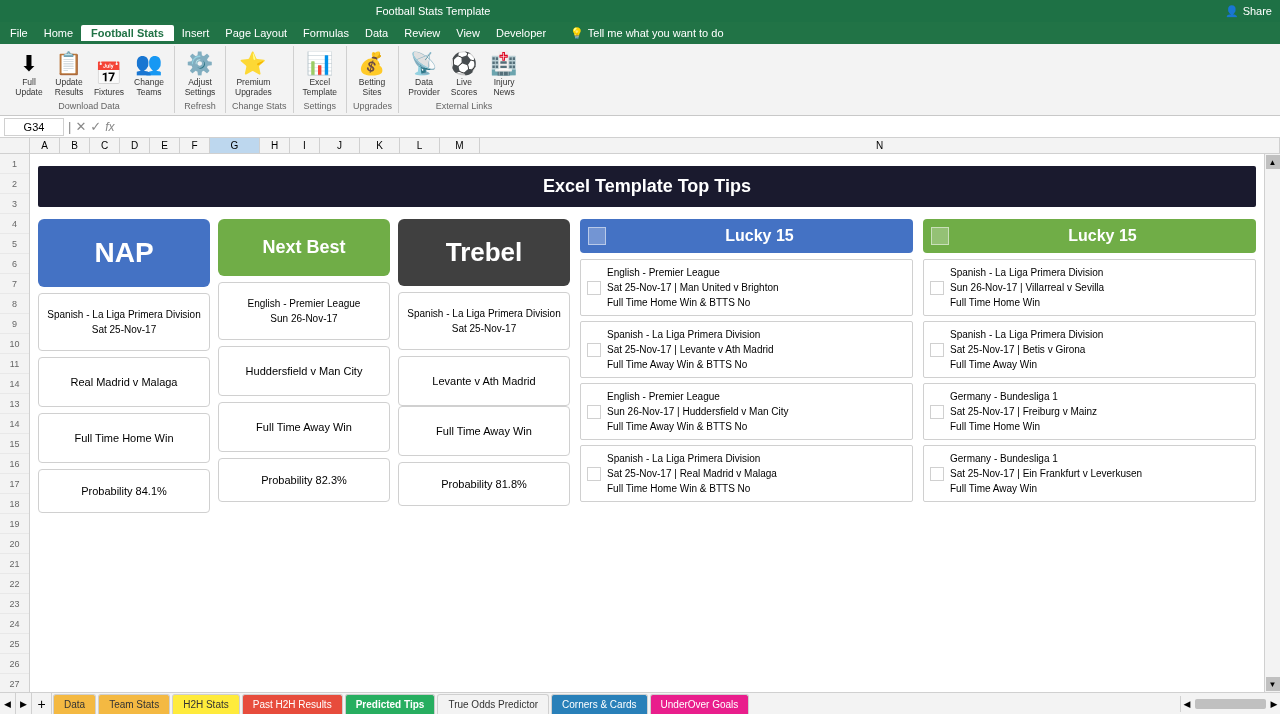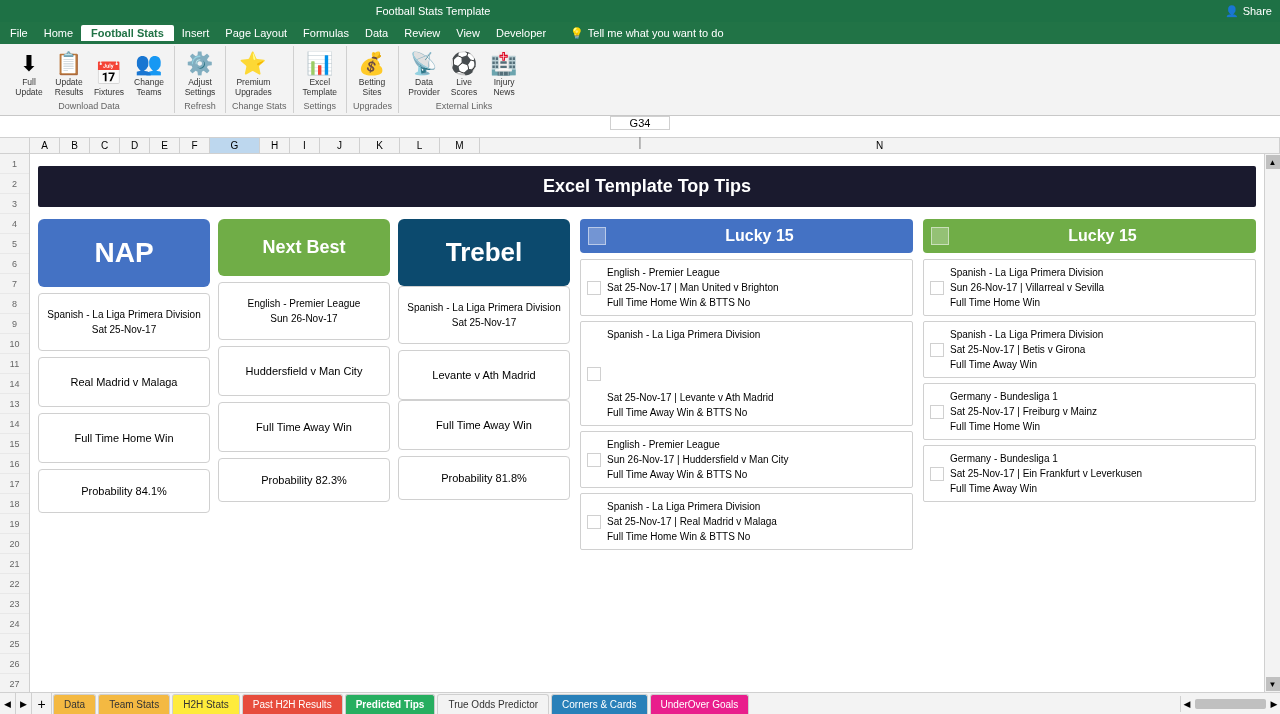--- a/index.html
+++ b/index.html
@@ -109,21 +109,21 @@
       </div>
       <div style="display:flex;flex-direction:column;align-items:center;cursor:pointer;padding:2px 3px;min-width:38px;">
         <div style="font-size:22px;">🏥</div>
         <div style="font-size:8.5px;text-align:center;color:#333;white-space:nowrap;">Injury<br>News</div>
       </div>
     </div>
     <div style="font-size:9px;color:#666;text-align:center;margin-top:2px;">External Links</div>
   </div>
 </div>
 
-<div style="height:22px;background:#fff;border-bottom:1px solid #d0d0d0;display:flex;align-items:center;padding:0 4px;gap:4px;flex-direction:column;">
+<div style="height:22px;background:#fff;border-bottom:1px solid #d0d0d0;display:flex;align-items:center;padding:0 4px;gap:4px;">
   <input type="text" style="width: 60px; height: 18px; border: 1px solid rgb(208, 208, 208); font-size: 11px; padding: 0px 4px; text-align: center;" value="G34">
   <span style="color:#888;font-size:13px;">|</span>
   <span style="color:#888;font-size:13px;cursor:pointer;">✕</span>
   <span style="color:#888;font-size:13px;cursor:pointer;">✓</span>
   <span style="color:#888;font-size:12px;cursor:pointer;font-style:italic;">fx</span>
   <input type="text" style="flex: 1 1 0%; height: 18px; border: none; font-size: 11px; padding: 0px 4px; outline: none;" value="">
 </div>
 
 <div style="display:flex;background:#f3f3f3;border-bottom:1px solid #d0d0d0;height:16px;">
   <div style="width:30px;min-width:30px;border-right:1px solid #d0d0d0;"></div>
@@ -222,21 +222,21 @@
           </div>
           <div style="border:1px solid #d0d0d0;border-radius:4px;padding:6px;margin-bottom:6px;text-align:center;font-size:11px;min-height:50px;display:flex;align-items:center;justify-content:center;">
             <span>Full Time Away Win</span>
           </div>
           <div style="border:1px solid #d0d0d0;border-radius:4px;padding:6px;text-align:left;font-size:11px;min-height:44px;display:flex;align-items:center;justify-content:center;">
             <span>Probability 82.3%</span>
           </div>
         </div>
 
         <div style="width:172px;">
-          <div style="background:#0c4a6e;color:white;font-size:26px;font-weight:bold;text-align:center;padding:18px 8px;border-radius:6px;">
+          <div style="background:#404040;color:white;font-size:26px;font-weight:bold;text-align:center;padding:18px 8px;border-radius:6px;margin-bottom:6px;">
             <span>Trebel</span>
           </div>
           <div style="border:1px solid #d0d0d0;border-radius:4px;padding:6px;margin-bottom:6px;text-align:center;font-size:10px;line-height:1.5;min-height:58px;display:flex;flex-direction:column;align-items:center;justify-content:center;">
             <div style="font-size:10px;">Spanish - La Liga Primera Division</div>
             <div style="font-size:10px;">Sat 25-Nov-17</div>
           </div>
           <div style="border:1px solid #d0d0d0;border-radius:4px;padding:6px;text-align:center;font-size:11px;min-height:50px;display:flex;align-items:center;justify-content:center;">
             <span>Levante v Ath Madrid</span>
           </div>
           <div style="border:1px solid #d0d0d0;border-radius:4px;padding:6px;margin-bottom:6px;text-align:center;font-size:11px;min-height:50px;display:flex;align-items:center;justify-content:center;">
@@ -262,21 +262,21 @@
 
             <div style="border:1px solid #d0d0d0;border-radius:2px;padding:5px 6px 5px 26px;margin-bottom:5px;font-size:10px;line-height:1.5;position:relative;">
               <div style="position:absolute;left:6px;top:50%;transform:translateY(-50%);width:14px;height:14px;border:1px solid #d0d0d0;background:white;"></div>
               <div style="font-size:10px;">English - Premier League</div>
               <div style="font-size:10px;">Sat 25-Nov-17 | Man United v Brighton</div>
               <div style="font-size:10px;">Full Time Home Win &amp; BTTS No</div>
             </div>
             <div style="border:1px solid #d0d0d0;border-radius:2px;padding:5px 6px 5px 26px;margin-bottom:5px;font-size:10px;line-height:1.5;position:relative;">
               <div style="position:absolute;left:6px;top:50%;transform:translateY(-50%);width:14px;height:14px;border:1px solid #d0d0d0;background:white;"></div>
               <div style="font-size:10px;">Spanish - La Liga Primera Division</div>
-              <div style="font-size:10px;margin-top:48px;">Sat 25-Nov-17 | Levante v Ath Madrid</div>
+              <div style="font-size:10px;">Sat 25-Nov-17 | Levante v Ath Madrid</div>
               <div style="font-size:10px;">Full Time Away Win &amp; BTTS No</div>
             </div>
             <div style="border:1px solid #d0d0d0;border-radius:2px;padding:5px 6px 5px 26px;margin-bottom:5px;font-size:10px;line-height:1.5;position:relative;">
               <div style="position:absolute;left:6px;top:50%;transform:translateY(-50%);width:14px;height:14px;border:1px solid #d0d0d0;background:white;"></div>
               <div style="font-size:10px;">English - Premier League</div>
               <div style="font-size:10px;">Sun 26-Nov-17 | Huddersfield v Man City</div>
               <div style="font-size:10px;">Full Time Away Win &amp; BTTS No</div>
             </div>
             <div style="border:1px solid #d0d0d0;border-radius:2px;padding:5px 6px 5px 26px;margin-bottom:5px;font-size:10px;line-height:1.5;position:relative;">
               <div style="position:absolute;left:6px;top:50%;transform:translateY(-50%);width:14px;height:14px;border:1px solid #d0d0d0;background:white;"></div>

